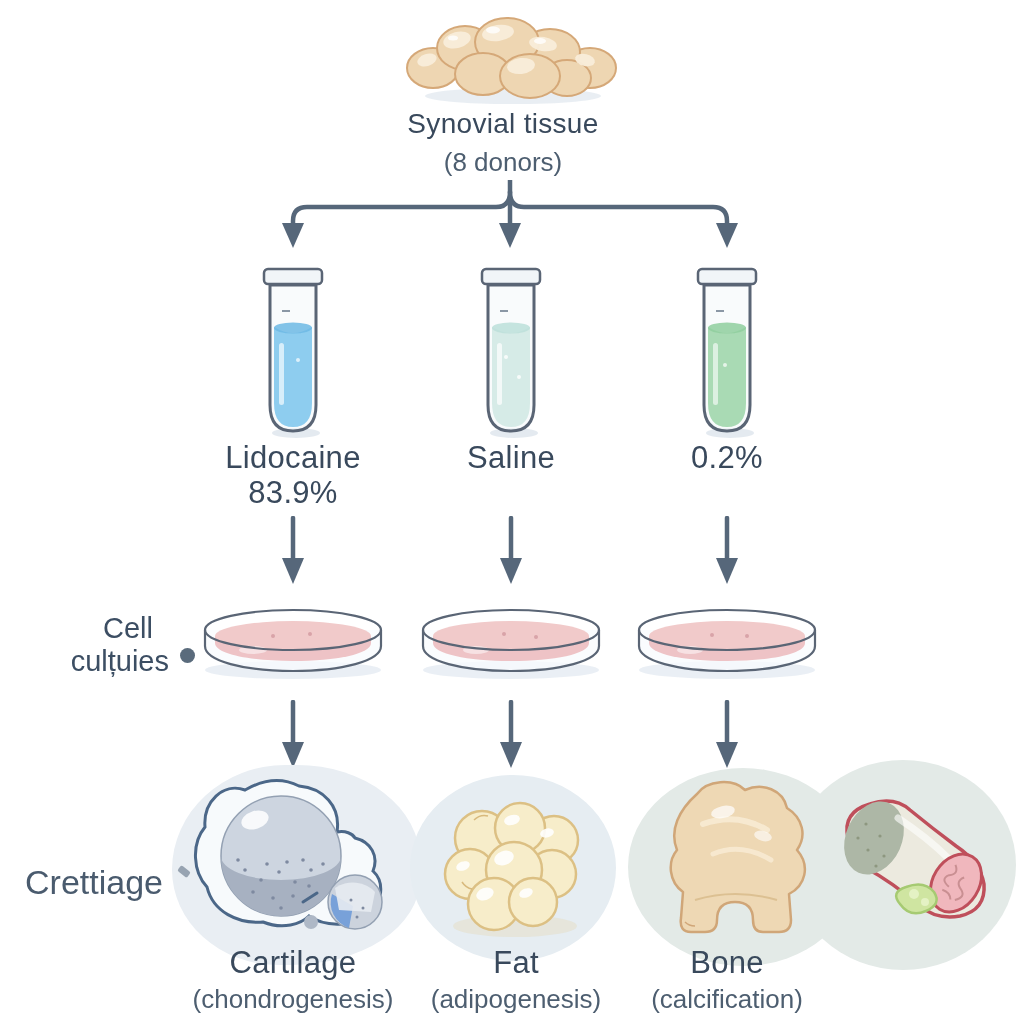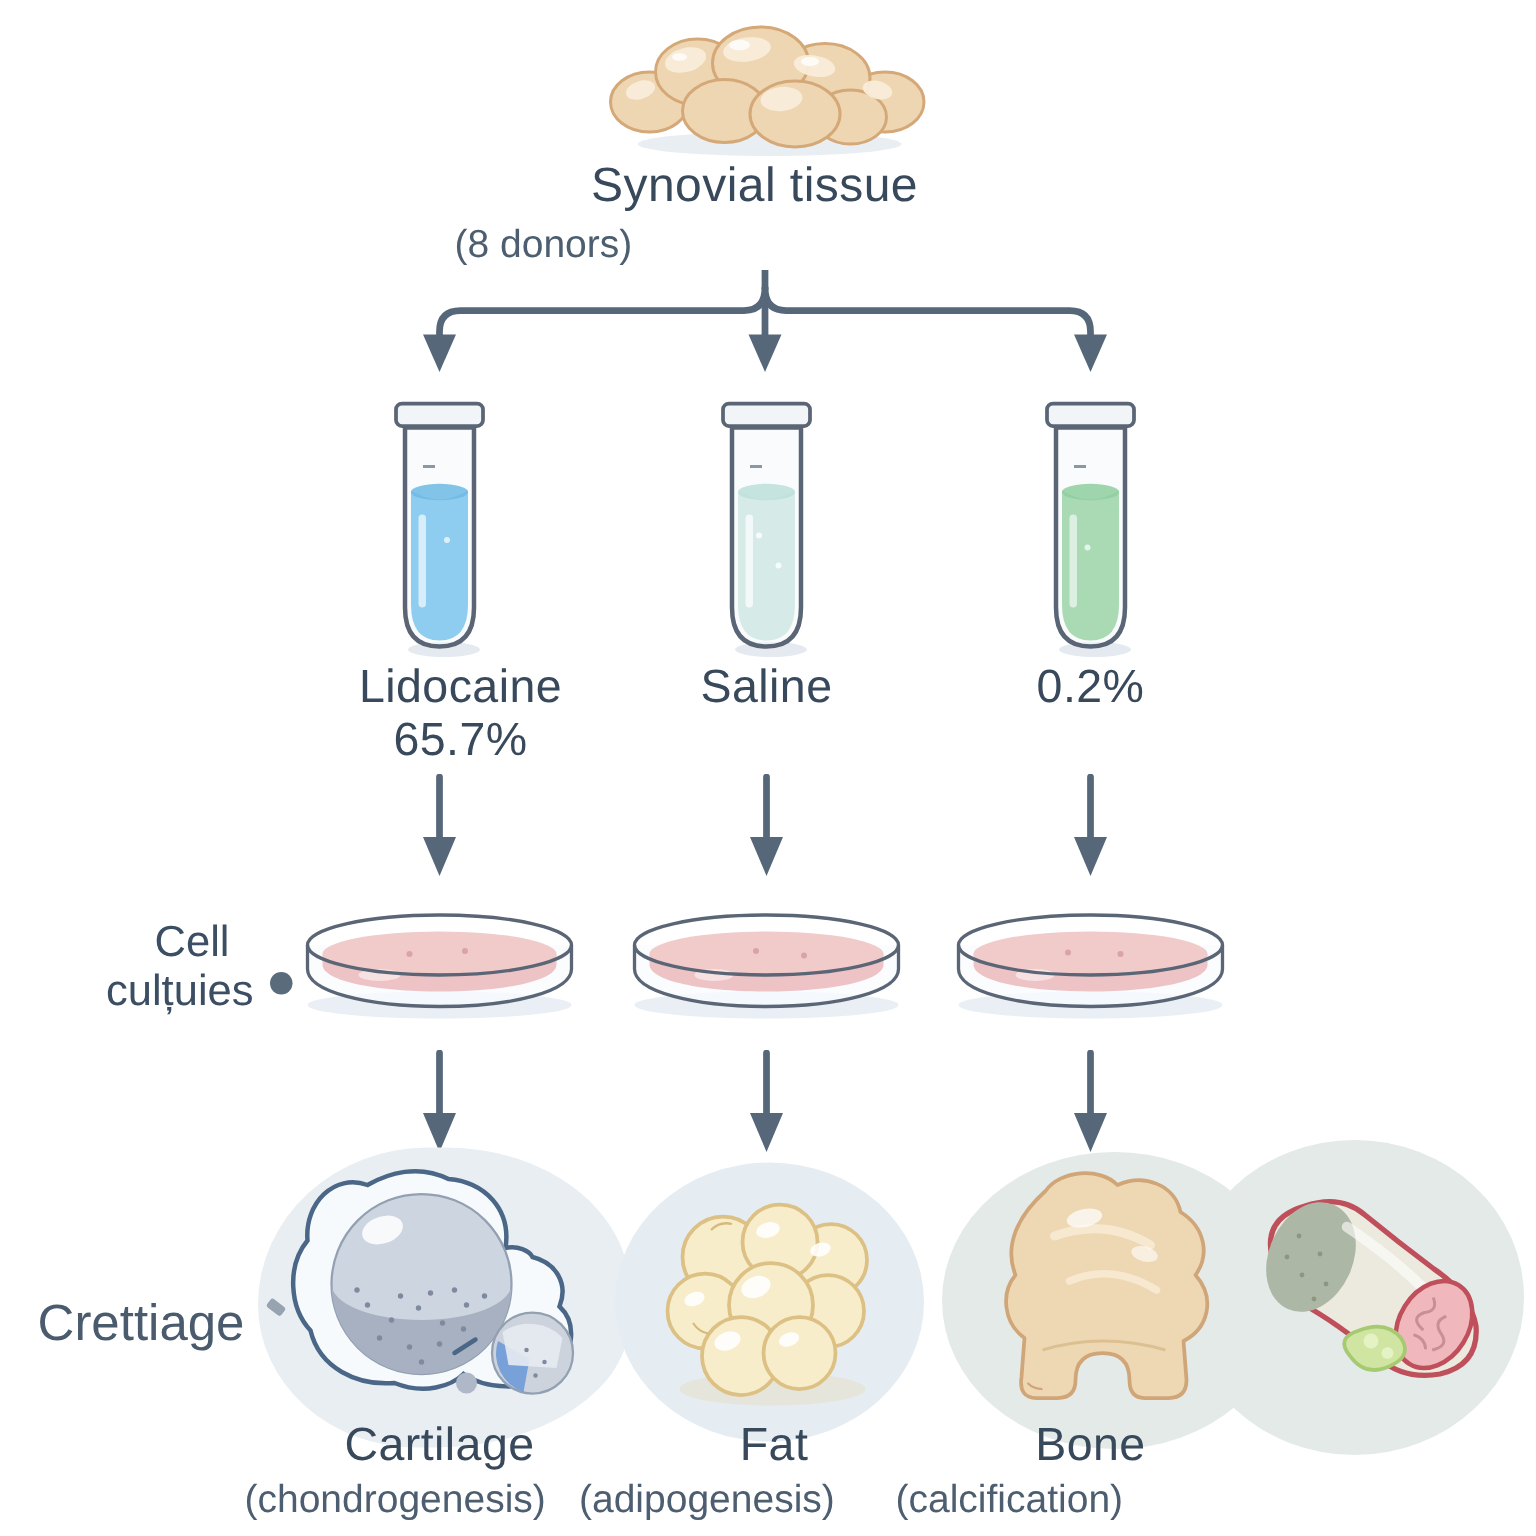--- a/index.html
+++ b/index.html
@@ -2,21 +2,21 @@
 <html><head>
 <meta charset="utf-8">
 <style>
   html,body{margin:0;padding:0;background:#ffffff;}
   .canvas{
     position:relative;width:1024px;height:1024px;background:#ffffff;
     font-family:"Liberation Sans", sans-serif;color:#3a4b5f;overflow:hidden;
   }
   .abs{position:absolute;}
   .txt-main{font-size:31px;line-height:35px;text-align:center;color:#39495c;letter-spacing:.3px;}
-  .txt-sub{font-size:26px;line-height:30px;color:#4d5e70;}
+  .txt-sub{font-size:26px;line-height:30px;text-align:center;color:#4d5e70;}
   .col-label{font-size:31px;line-height:35px;text-align:center;color:#39495c;letter-spacing:.3px;}
   .side-label{font-size:29px;line-height:33px;text-align:right;color:#3c4e63;}
   .side-note{font-size:34px;line-height:29px;text-align:right;color:#4a5b6e;}
   .blob{position:absolute;}
   .dot{position:absolute;width:15px;height:15px;border-radius:50%;background:#5a6b7c;}
   .pointer-mark{position:absolute;width:12px;height:7px;background:#97a3b1;transform:rotate(38deg);border-radius:2px;}
   svg{display:block;}
 </style>
 </head>
 <body>
@@ -44,21 +44,21 @@
       <ellipse cx="190" cy="54" rx="10" ry="6" transform="rotate(14 190 54)"></ellipse>
     </g>
     <g fill="#ffffff" opacity="0.8">
       <ellipse cx="98" cy="24" rx="7" ry="3.5"></ellipse>
       <ellipse cx="58" cy="32" rx="5" ry="2.5"></ellipse>
       <ellipse cx="145" cy="35" rx="6" ry="3"></ellipse>
     </g>
   </svg>
 
   <div class="abs" style="left:303px;top:106px;width:400px;">
-    <div class="txt-main" style="font-size:32px;">Synovial tissue</div>
+    <div class="txt-main" style="font-size:28px;">Synovial tissue</div>
     <div class="txt-sub" style="margin-top:6px;">(8 donors)</div>
   </div>
 
   <svg class="abs" style="left:240px;top:180px;" width="550" height="80" viewBox="0 0 550 80">
     <g stroke="#56677a" stroke-width="4.5" fill="none" stroke-linecap="round" stroke-linejoin="round">
       <path d="M270,0 V12"></path>
       <path d="M270,12 Q270,27 256,27 L67,27 Q53,27 53,41 V45"></path>
       <path d="M270,12 Q270,27 284,27 L473,27 Q487,27 487,41 V45"></path>
       <path d="M270,18 V45"></path>
     </g>
@@ -96,23 +96,23 @@
     <ellipse cx="38" cy="168" rx="24" ry="5" fill="#dde5ec" opacity="0.8"></ellipse>
     <path d="M12,20 L12,140 Q12,166 35,166 Q58,166 58,140 L58,20 Z" fill="#f4f8fa" fill-opacity="0.55" stroke="#5a6575" stroke-width="3"></path>
     <path d="M16,62 L16,138 Q16,162 35,162 Q54,162 54,138 L54,62 Q44,68 35,68 Q26,68 16,62 Z" fill="#a9dab4"></path>
     <ellipse cx="35" cy="63" rx="19" ry="5.5" opacity="0.85" fill="#8fce9d"></ellipse>
     <rect x="21" y="78" width="5" height="62" rx="2.5" fill="#ffffff" opacity="0.6"></rect>
     <circle cx="33" cy="100" r="2" fill="#ffffff" opacity="0.7"></circle>
     <rect x="6" y="4" width="58" height="15" rx="4" fill="#f1f5f8" stroke="#5a6575" stroke-width="2.5"></rect>
     <line x1="24" y1="46" x2="32" y2="46" stroke="#8b97a5" stroke-width="2"></line>
   </svg>
 
-  <div class="abs" style="left:187px;top:440px;width:240px;">
+  <div class="abs" style="left:173px;top:440px;width:240px;">
     <div class="col-label">Lidocaine</div>
-    <div class="col-label">65.7%</div>
+    <div class="col-label">83.9%</div>
   </div>
   <div class="abs" style="left:391px;top:440px;width:240px;">
     <div class="col-label">Saline</div>
     <div class="col-label"></div>
   </div>
   <div class="abs" style="left:607px;top:440px;width:240px;">
     <div class="col-label">0.2%</div>
   </div>
 
   <svg class="abs" style="left:279px;top:516px;" width="28" height="70" viewBox="0 0 28 70">

